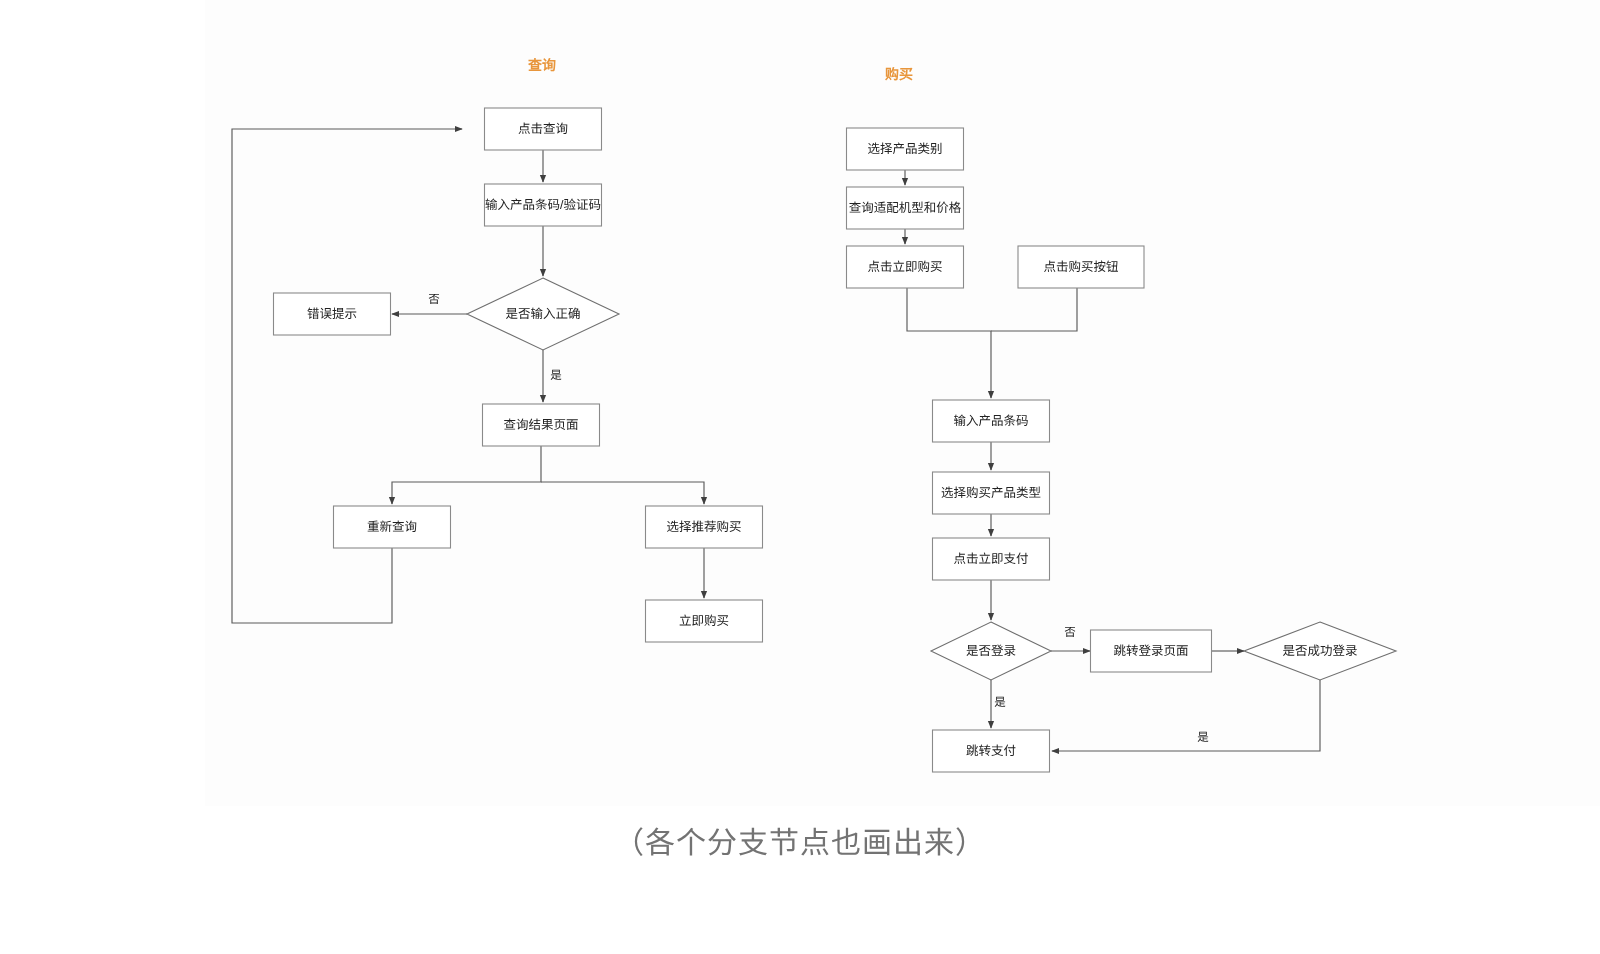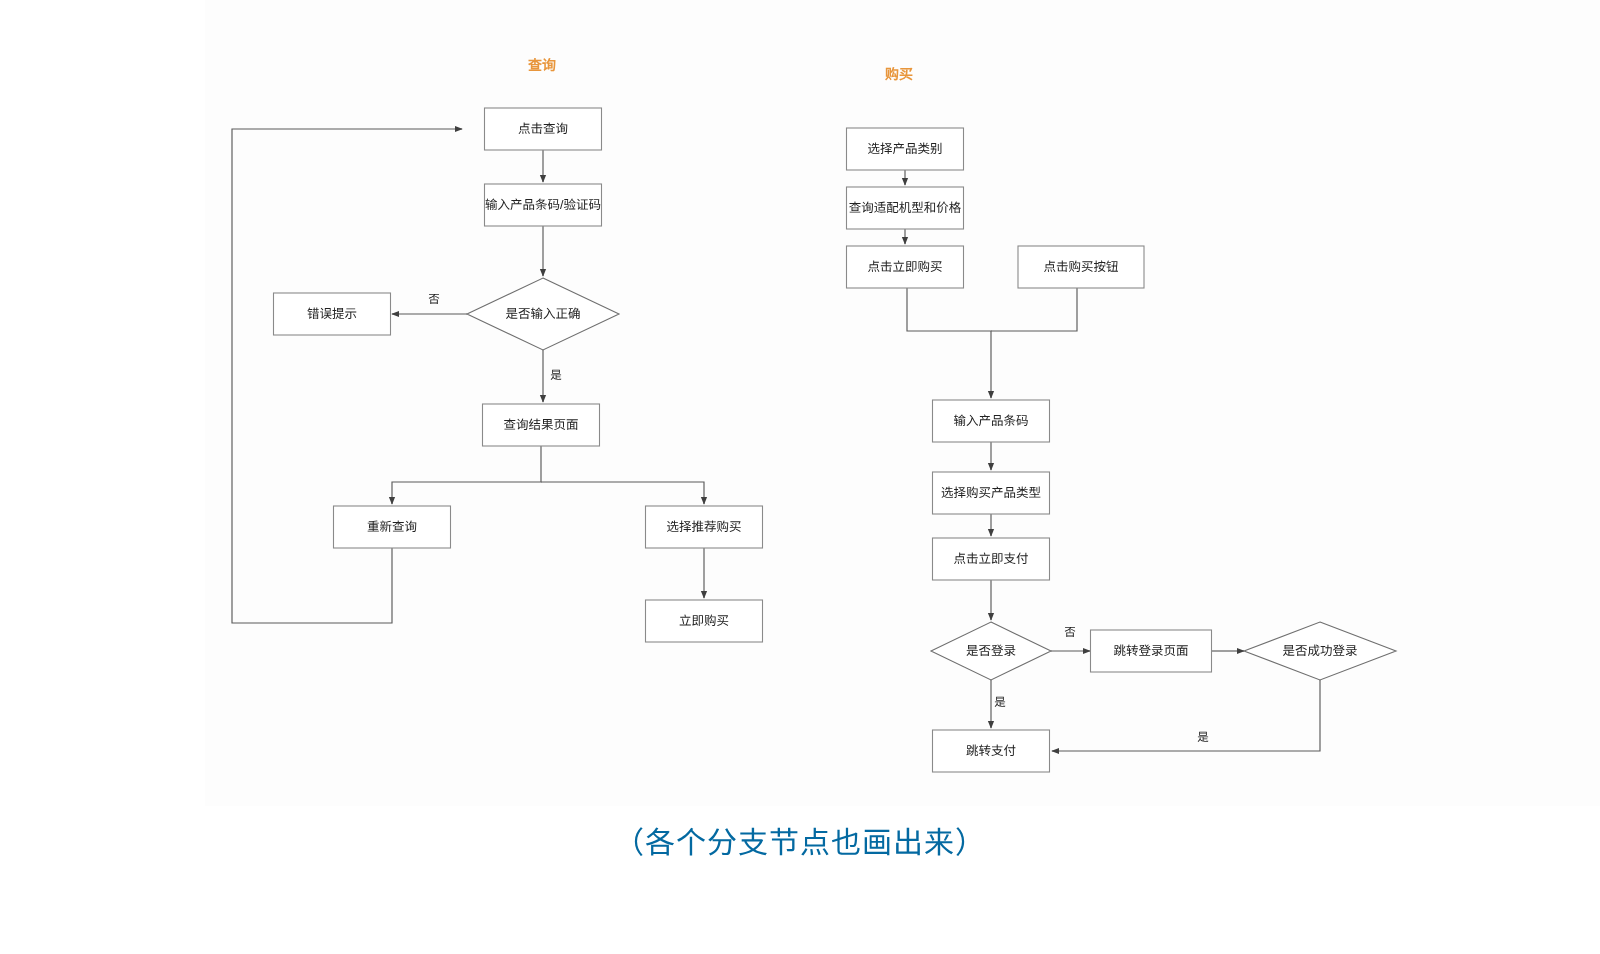--- a/index.html
+++ b/index.html
@@ -75,21 +75,21 @@
     white-space: nowrap;
   }
   #caption {
     position: absolute;
     left: 0;
     top: 818px;
     width: 1600px;
     text-align: center;
     font-family: "Liberation Sans", "DejaVu Sans", sans-serif;
     font-size: 30px;
-    color: #0369a1;
+    color: #737373;
     letter-spacing: 1px;
     white-space: nowrap;
   }
 </style>
 </head>
 <body>
 
 <div id="root">
 
   <div id="canvas-panel"></div>

